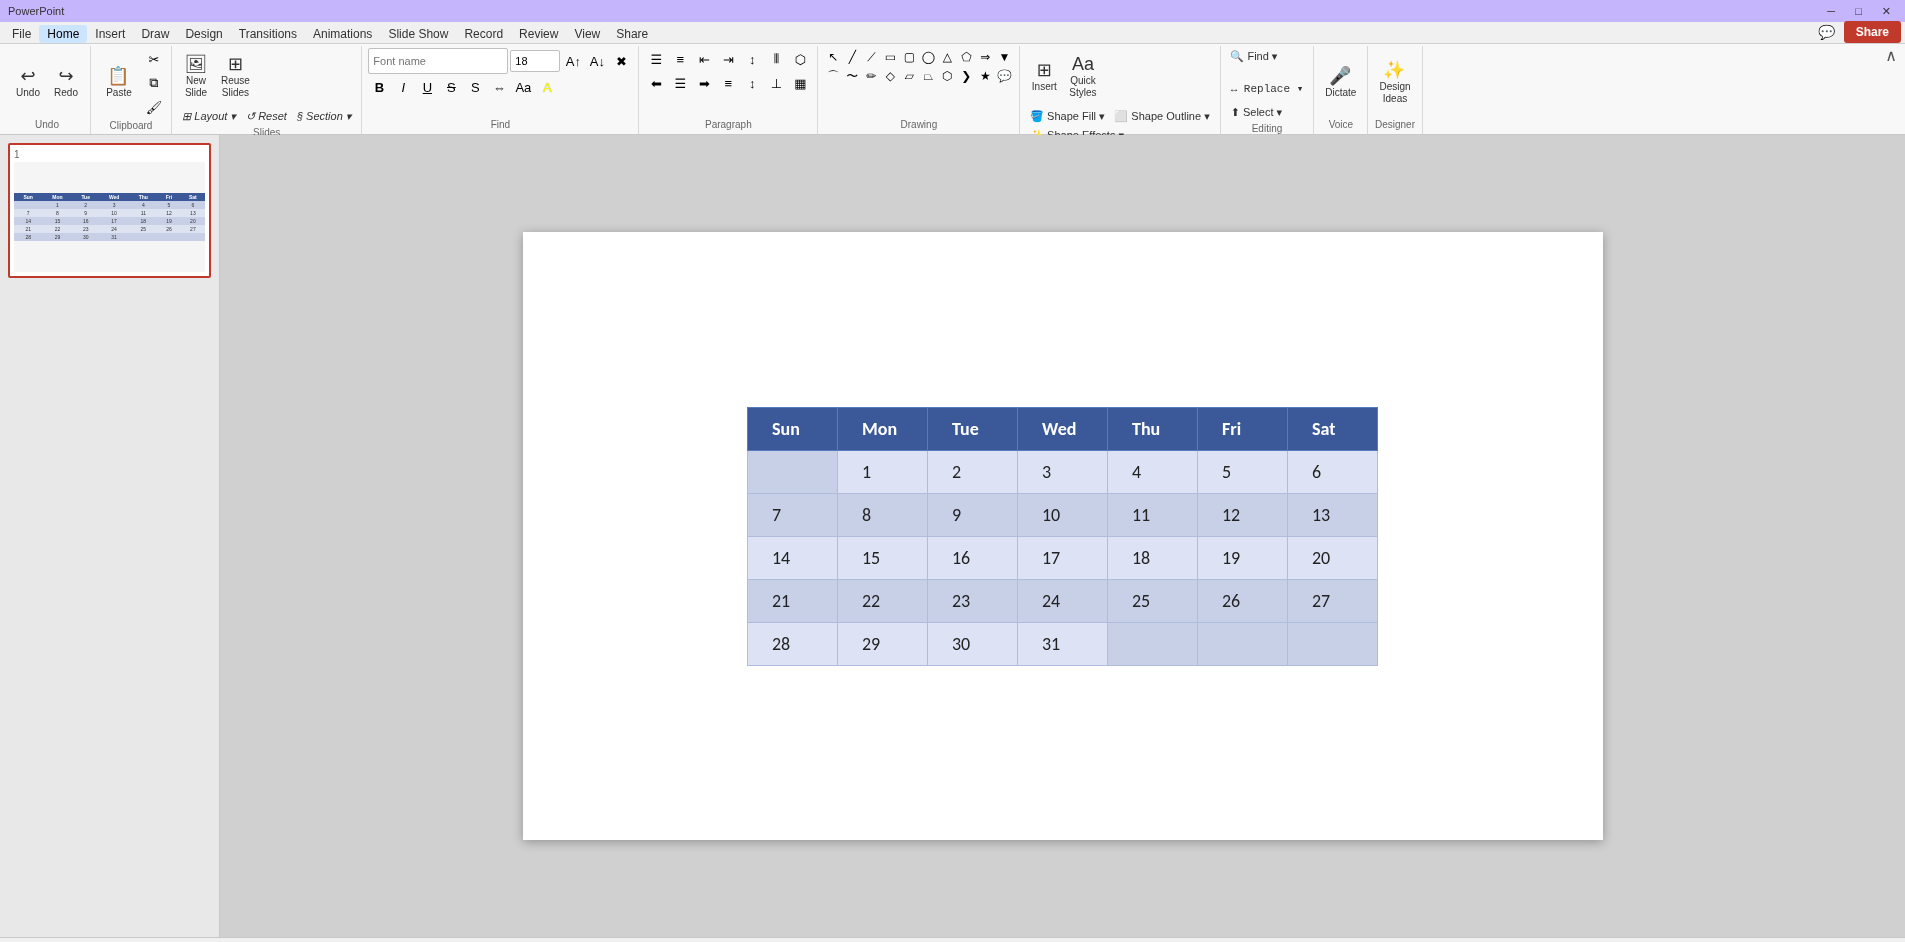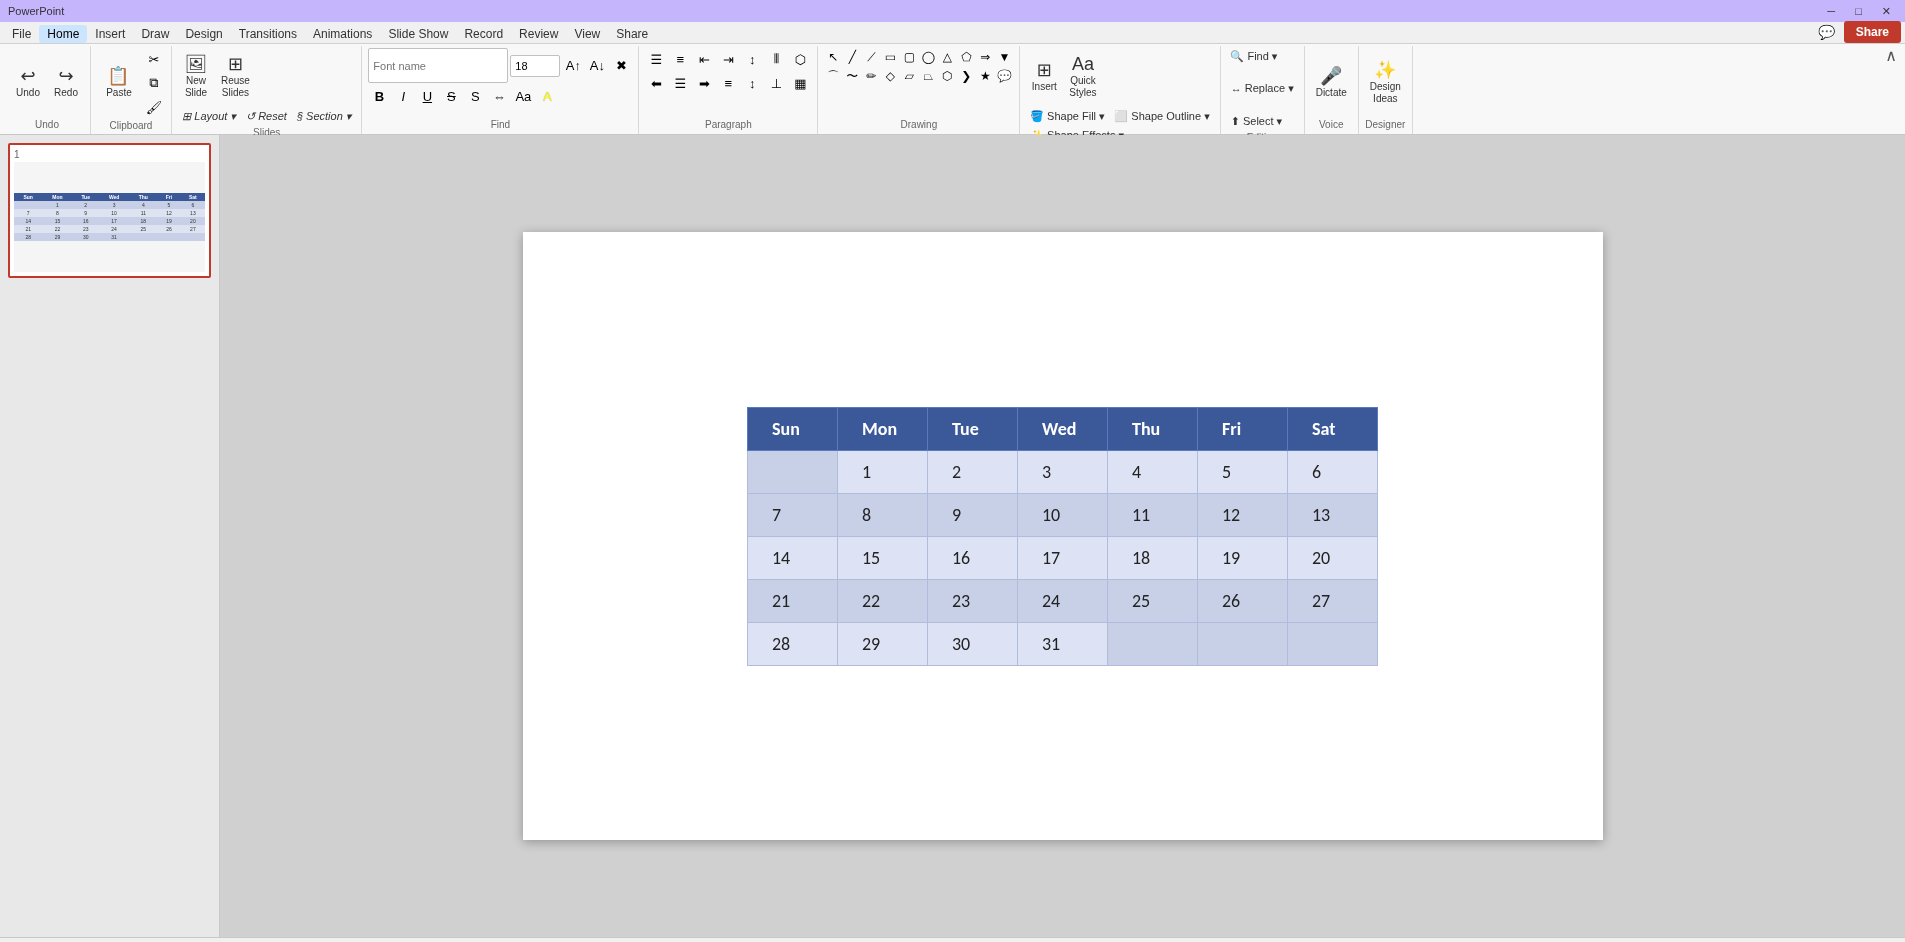--- a/index.html
+++ b/index.html
@@ -230,21 +230,21 @@
       gap: 16px;
     }
 
     
     .font-select {
       border: 1px solid #c0c0c0;
       background: white;
       padding: 1px 4px;
       font-size: 11px;
       width: 140px;
-      height: 35px;
+      height: 26px;
       border-radius: 2px;
     }
     .size-select {
       border: 1px solid #c0c0c0;
       background: white;
       padding: 1px 4px;
       font-size: 11px;
       width: 50px;
       height: 22px;
       border-radius: 2px;
@@ -465,21 +465,21 @@
       <div style="margin-top:2px;">
         <div class="ribbon-btn-small">✨ Shape Effects ▾</div>
       </div>
       <div class="ribbon-group-label">Drawing</div>
     </div>
 
     <div class="ribbon-group">
       <div style="display:flex;gap:2px;margin-bottom:15px;">
         <div class="ribbon-btn-small">🔍 Find ▾</div>
       </div>
-      <div style="display:flex;gap:2px;margin-bottom:16px;">
+      <div style="display:flex;gap:2px;margin-bottom:7px;font-family:Liberation Mono, monospace;">
         <div class="ribbon-btn-small">↔ Replace ▾</div>
       </div>
       <div style="display:flex;gap:2px;">
         <div class="ribbon-btn-small">⬆ Select ▾</div>
       </div>
       <div class="ribbon-group-label">Editing</div>
     </div>
 
     <div class="ribbon-group">
       <div class="ribbon-buttons">

